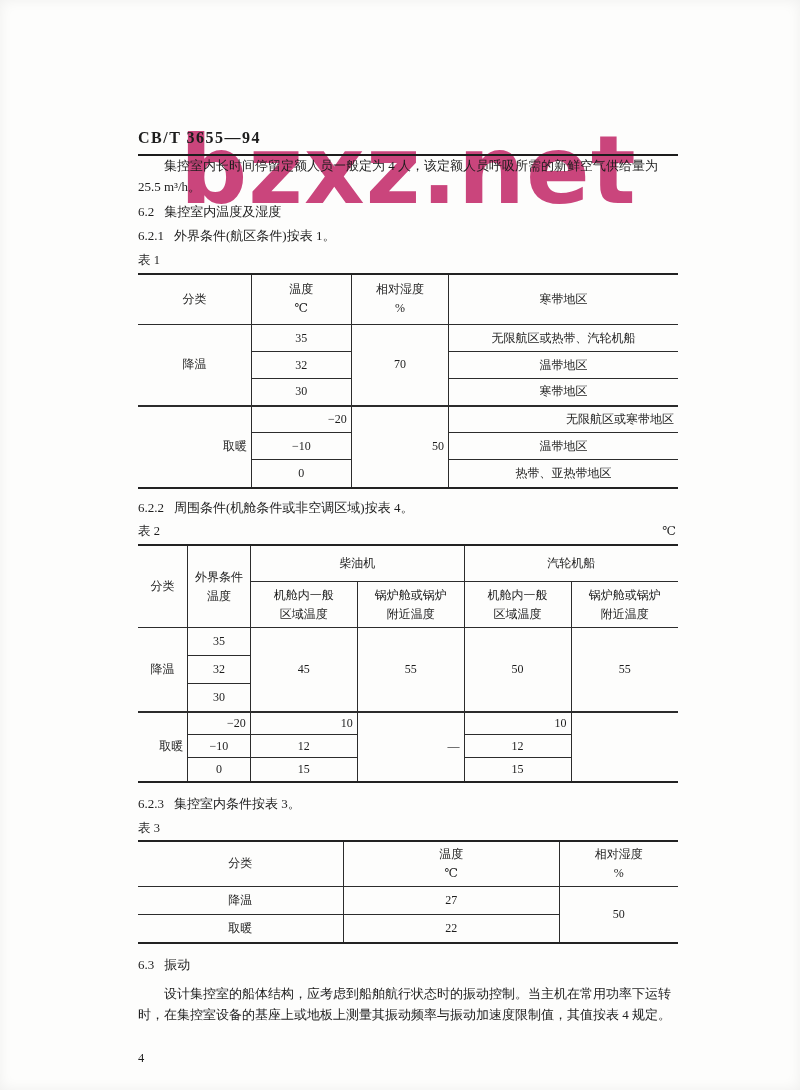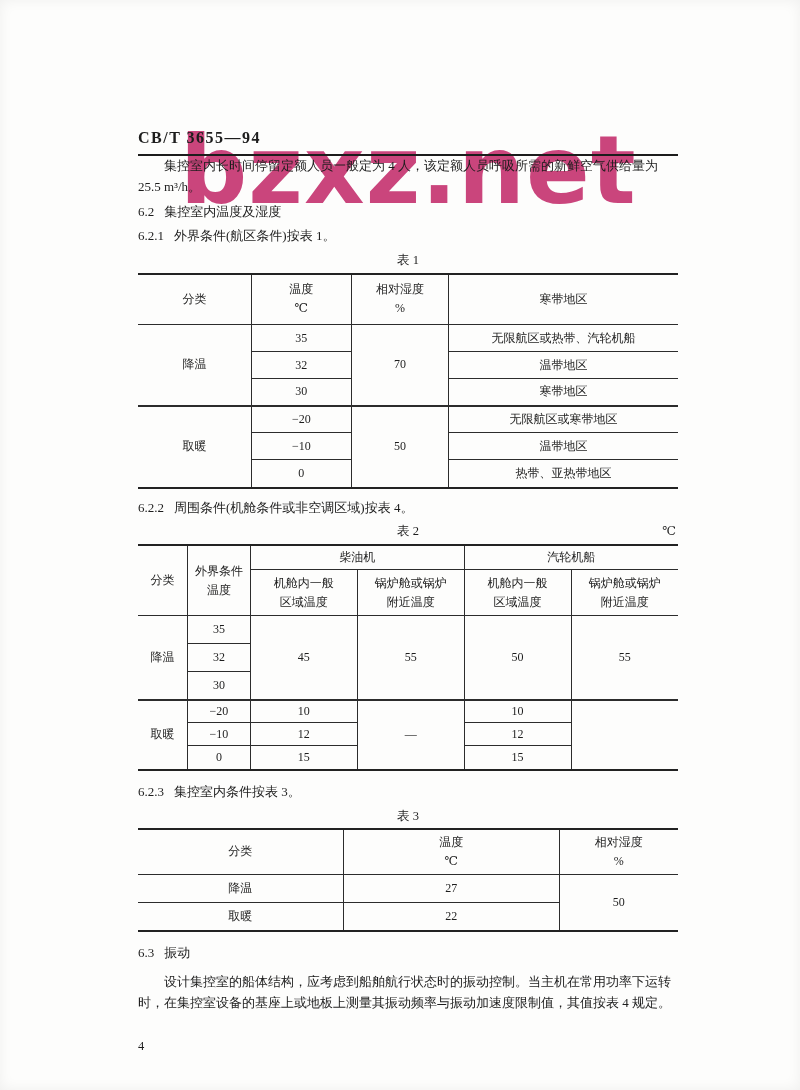--- a/index.html
+++ b/index.html
@@ -48,21 +48,21 @@
   .header-rule {
     height:2px;
     background:#1c1c1c;
     margin-top:8px;
   }
   p.body-text { margin-top:0; text-indent:2em; }
   .sect { margin-top:4px; }
   .sect .num { margin-right:10px; }
   .caption-row {
     position:relative;
-    text-align:center;
+    text-align:left;
     margin-top:5px;
     font-size:12.5px;
     line-height:1.4;
   }
   .caption-row .unit { position:absolute; right:2px; top:0; }
 
   .tbl-wrap {
     margin-top:3px;
     border-top:2.5px solid #222;
     border-bottom:2px solid #222;
@@ -78,27 +78,27 @@
   }
   .tbl th, .tbl td {
     border:1px solid #2c2c2c;
     font-weight:normal;
     padding:1px 4px;
     vertical-align:middle;
   }
   .pre { white-space:pre-line; }
   .t1 thead th { height:50px; }
   .t1 td { height:27px; }
-  .t2 .group-hd th { height:24px; }
+  .t2 .group-hd th { height:36px; }
   .t2 .sub-hd th { height:46px; }
   .t2 td.cool { height:28px; }
   .t2 td.heat { height:23px; }
   .t3 thead th { height:44px; }
   .t3 td { height:28px; }
-  tr.group-sep td { border-top:2px solid #2c2c2c; }
+  tr.group-sep td { border-top:2px solid #2c2c2c;text-align:right; }
 
   .page-number {
     margin-top:22px;
     font-size:12.5px;
   }
 </style>
 </head>
 <body>
 
 <div class="scan-page">

